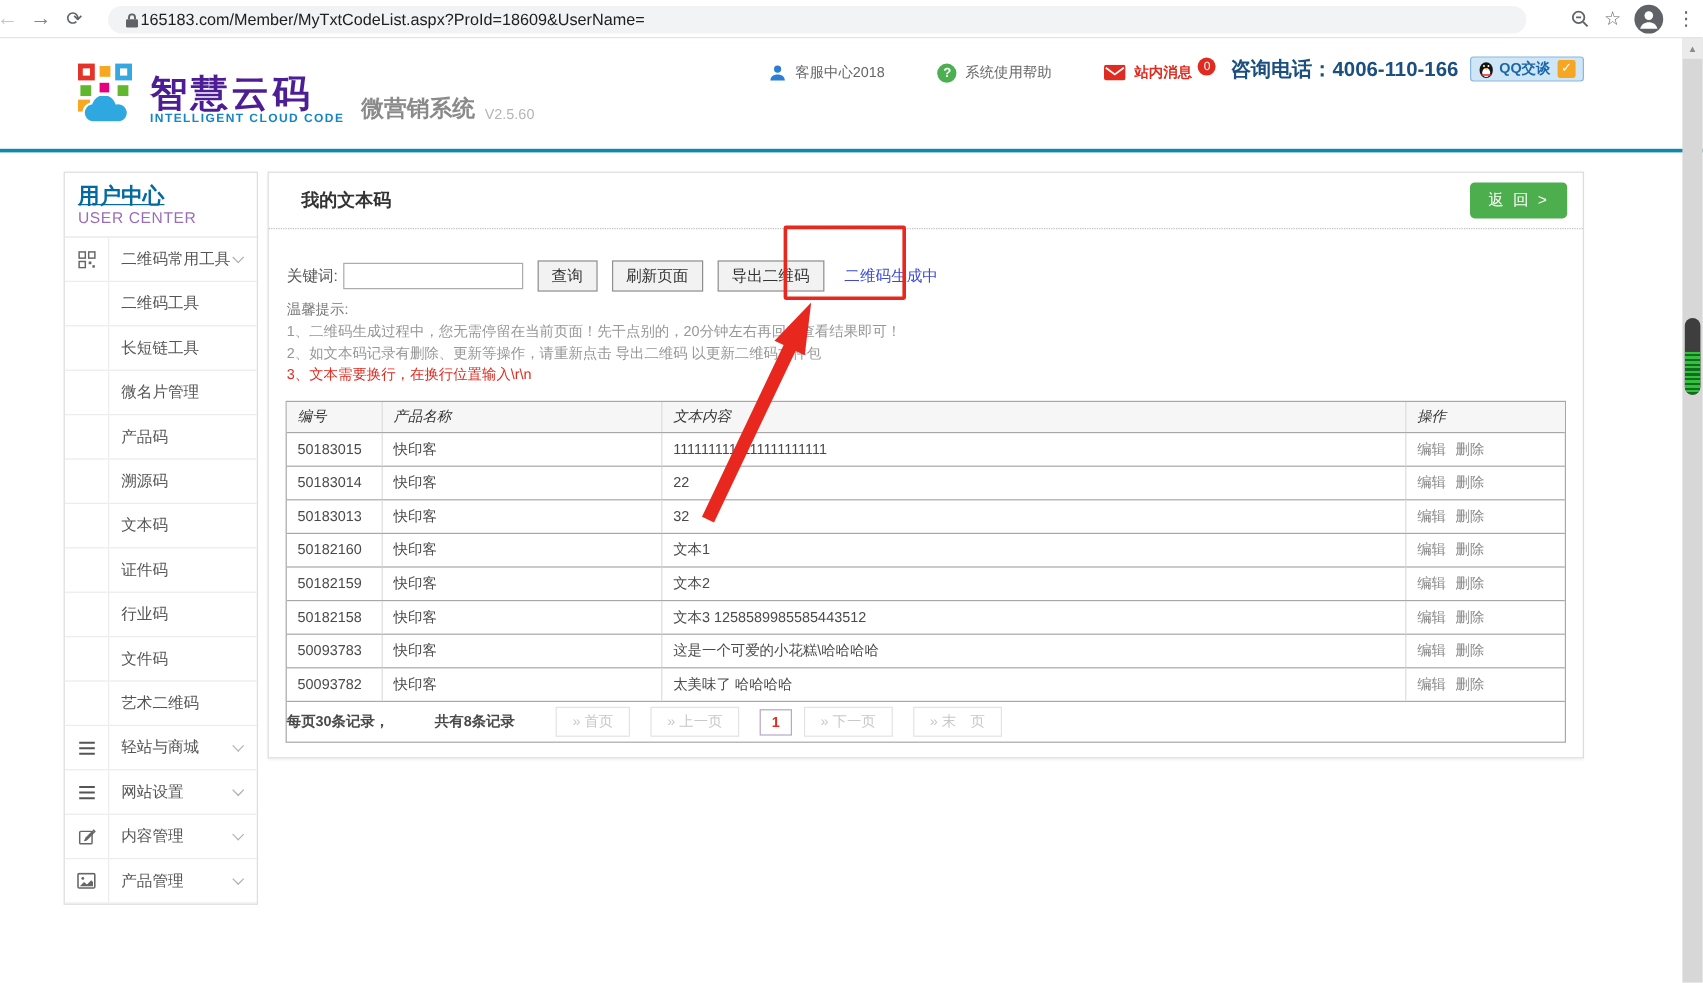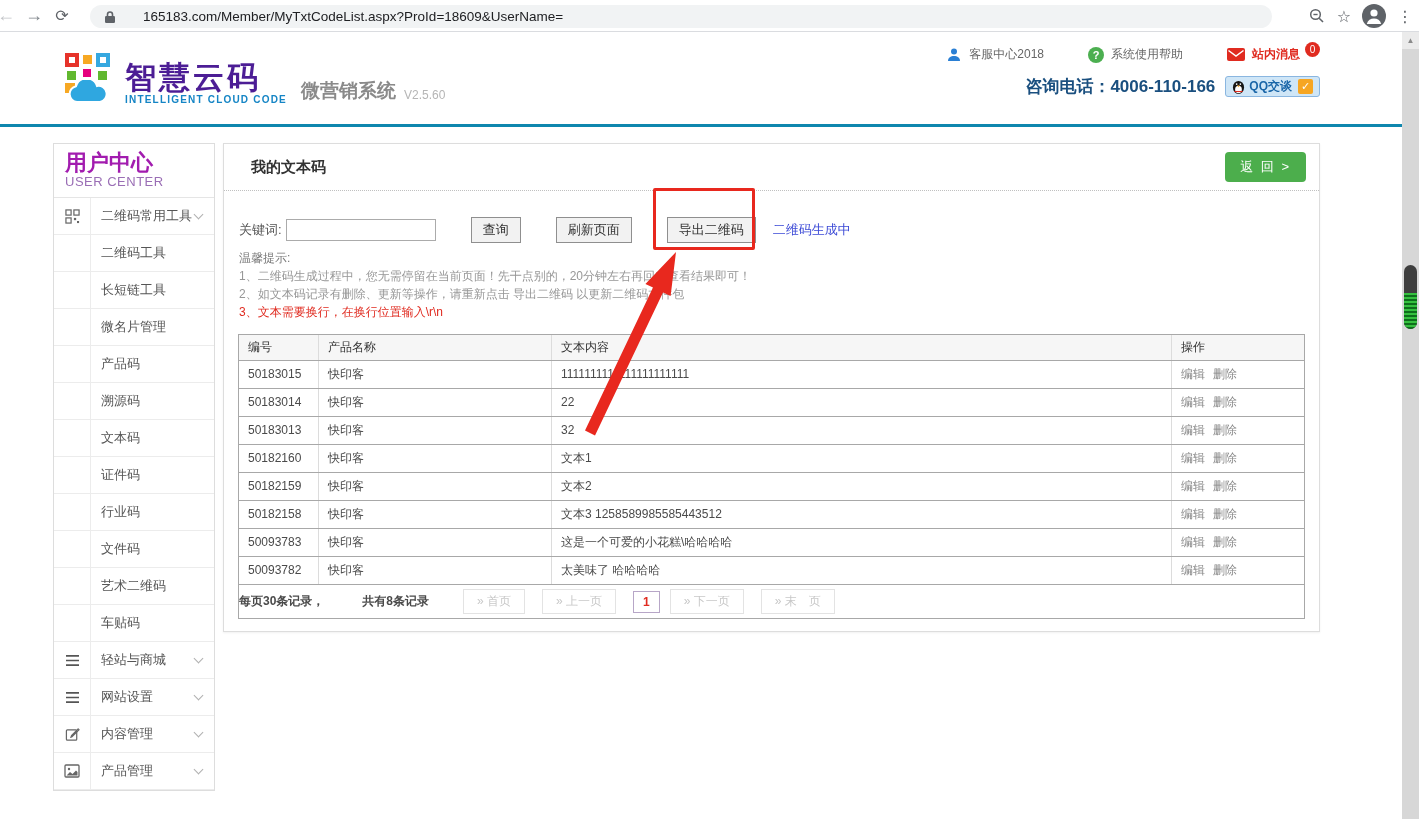--- a/index.html
+++ b/index.html
@@ -8,92 +8,92 @@
   body { position:relative; }
 
   
   .chrome { position:absolute; left:0; top:0; width:1419px; height:32px; background:#fff;
     border-bottom:1px solid #dadce0; display:flex; align-items:center; }
   .nav-ic { font-size:18px; color:#80868b; width:28px; text-align:center; cursor:pointer; }
   .nav-ic.back { color:#c4c6c9; margin-left:-8px; }
   .nav-ic.reload { font-size:16px; color:#5f6368; }
   .addr { position:absolute; left:90px; top:5px; width:1182px; height:23px; background:#f1f3f4;
     border-radius:12px; display:flex; align-items:center; padding:0 14px; }
-  .addr .url { font-size:13.5px; color:#202124; margin-left:27px; }
+  .addr .url { font-size:13.5px; color:#202124; margin-left:1px; }
   .chrome-right { position:absolute; right:6px; top:0; height:32px; display:flex; align-items:center; gap:11px; }
   .glyph-ic { font-size:16px; color:#5f6368; cursor:pointer; }
   .avatar { width:24px; height:24px; border-radius:50%; background:#5f6368; overflow:hidden; position:relative; cursor:pointer; }
   .avatar svg { position:absolute; left:0; top:0; }
 
   
   .site-header { position:absolute; left:0; top:32px; width:1419px; height:95px; background:#fff;
     border-bottom:3px solid #0f87ae; }
   .logo-wrap { position:absolute; left:65px; top:21px; display:flex; align-items:flex-end; }
   .qr-logo { position:relative; width:52px; height:52px; margin-right:8px; }
   .qr-cell { position:absolute; }
   .logo-text { display:flex; flex-direction:column; }
   .logo-cn { font-size:31px; font-weight:bold; color:#4c1d95; letter-spacing:3px; line-height:32px; }
   .logo-en { font-size:10px; font-weight:bold; color:#1585c5; letter-spacing:1.2px; }
   .logo-prod { font-size:19px; color:#8a8a8a; font-weight:bold; margin:0 0 1px 14px; }
   .logo-ver { font-size:12px; color:#b5b5b5; margin:0 0 3px 8px; }
 
-  .hdr-right { position:absolute; right:99px; top:14px; display:flex; flex-direction:column; align-items:flex-end; gap:12px; }
+  .hdr-right { position:absolute; right:99px; top:14px; display:flex; flex-direction:row; align-items:flex-end; gap:12px; }
   .hdr-row1 { display:flex; align-items:center; gap:8px; font-size:12px; color:#666; }
   .hdr-link { display:flex; align-items:center; gap:7px; cursor:pointer; }
   .hdr-gap { width:28px; }
   .help-badge { width:16px; height:16px; border-radius:50%; background:#4caf50; color:#fff;
     font-size:11px; font-weight:bold; text-align:center; line-height:16px; }
   .msg-label { color:#e02b20; font-weight:bold; }
   .msg-badge { width:15px; height:15px; border-radius:50%; background:#e02b20; color:#fff;
     font-size:10px; text-align:center; line-height:15px; margin:-10px 0 0 -2px; }
   .hdr-row2 { display:flex; align-items:center; gap:10px; }
   .phone { font-size:17px; font-weight:bold; color:#1a4f7f; }
   .qq-btn { display:flex; align-items:center; gap:4px; background:#cfe6f7; border:1px solid #8ab6e0;
     border-radius:3px; padding:1px 6px; cursor:pointer; }
   .qq-btn .qq-label { font-size:12px; font-weight:bold; color:#1a66a8; }
   .qq-check { width:15px; height:15px; background:#f6a623; border-radius:2px; color:#fff;
     font-size:11px; font-weight:bold; text-align:center; line-height:15px; margin-left:2px; }
 
   
   .sidebar { position:absolute; left:53px; top:143px; width:162px; background:#fff;
     border:1px solid #ddd; }
   .sb-head { padding:8px 0 8px 11px; border-bottom:1px solid #e5e5e5; }
-  .sb-title { font-size:22px; font-weight:bold; color:#a21caf; line-height:22px; }
+  .sb-title { font-size:18px; font-weight:bold; color:#0369a1; line-height:22px;text-decoration:underline; }
   .sb-sub { font-size:13px; color:#9a6eb5; letter-spacing:.5px; }
   .s-item { display:flex; align-items:center; height:37px; border-bottom:1px solid #ececec; cursor:pointer; }
   .s-ic { width:37px; align-self:stretch; border-right:1px solid #ececec; display:flex;
     align-items:center; justify-content:center; flex:none; }
   .s-label { font-size:13px; color:#555; margin-left:10px; white-space:nowrap; }
   .chev { width:7px; height:7px; border-right:1.5px solid #b0b0b0; border-bottom:1.5px solid #b0b0b0;
     transform:rotate(45deg); margin-left:auto; margin-right:12px; margin-top:-3px; flex:none; }
 
   
   .main { position:absolute; left:223px; top:143px; width:1097px; height:489px; background:#fff;
     border:1px solid #ddd; box-shadow:0 1px 2px rgba(0,0,0,.06); }
   .m-title-row { height:47px; border-bottom:1px dotted #c0c0c0; display:flex; align-items:center;
     justify-content:space-between; padding:0 13px 0 27px;gap:42px; }
   .m-title { font-size:15px; font-weight:bold; color:#333; }
   .back-btn { background:#4cae4c; color:#fff; font-size:13px; border:none; border-radius:4px;
     padding:6px 15px; letter-spacing:2px; cursor:pointer; }
   .toolbar { display:flex; align-items:center; margin:27px 0 0 15px; height:24px; }
   .kw-label { font-size:13px; color:#555; margin-right:4px; }
   .kw-input { width:150px; height:22px; border:1px solid #ababab; font-size:13px; padding:0 4px; }
-  .tb-btn { margin-left:35px; background:#f2f2f2; border:1px solid #8f8f8f; font-size:13px;
+  .tb-btn { margin-left:12px; background:#f2f2f2; border:1px solid #8f8f8f; font-size:13px;
     color:#333; padding:3px 11px; cursor:pointer; font-family:inherit; }
   .gen-link { margin-left:17px; font-size:13px; color:#3b49d6; text-decoration:none; cursor:pointer; }
   .tips-title { font-size:12px; color:#777; margin:8px 0 0 15px; }
   .tip-line { font-size:12px; color:#979797; margin-left:15px; line-height:18px; }
   .tip-line.red { color:#e02b20; }
 
   .tbl { margin:13px 14px 0; border:1px solid #a8a8a8; font-size:12px; }
   .trow { display:grid; grid-template-columns:80px 233px 620px 1fr; border-top:1px solid #a8a8a8; }
   .trow.thead { border-top:none; background:#f6f6f6; }
   .trow > div { padding:0 9px; line-height:27px; border-right:1px solid #dcdcdc;
     overflow:hidden; white-space:nowrap; color:#4a4a4a; }
-  .trow.thead > div { line-height:25px; color:#333; }
+  .trow.thead > div { line-height:25px; color:#333;font-style:italic; }
   .trow > div:last-child { border-right:none; }
   .op-link { color:#888; cursor:pointer; margin-right:8px; }
 
   .pg-row { border-top:1px solid #a8a8a8; height:34px; display:flex; align-items:center;
     justify-content:flex-start; font-size:12px; color:#555; }
   .pg-text { font-weight:bold; color:#4a4a4a; }
   .pg-text.t1 { margin-right:38px; }
   .pg-text.t2 { margin-right:34px; }
   .pg-btn { border:1px solid #e3e3e3; background:#fff; color:#c8c8c8; padding:3px 13px;
     margin-right:17px; font-size:12px; cursor:pointer; font-family:inherit; }
@@ -264,24 +264,20 @@
     <span class="s-label">行业码</span>
   </div>
   <div class="s-item">
     <span class="s-ic"></span>
     <span class="s-label">文件码</span>
   </div>
   <div class="s-item">
     <span class="s-ic"></span>
     <span class="s-label">艺术二维码</span>
   </div>
-  <div class="s-item">
-    <span class="s-ic"></span>
-    <span class="s-label">车贴码</span>
-  </div>
 
   <div class="s-item">
     <span class="s-ic">
       <svg width="15" height="13" viewBox="0 0 16 14">
           <path d="M1 2h14M1 7h14M1 12h14" stroke="#555" stroke-width="1.8"></path>
         </svg>
     </span>
     <span class="s-label">轻站与商城</span>
     <span class="chev"></span>
   </div>

